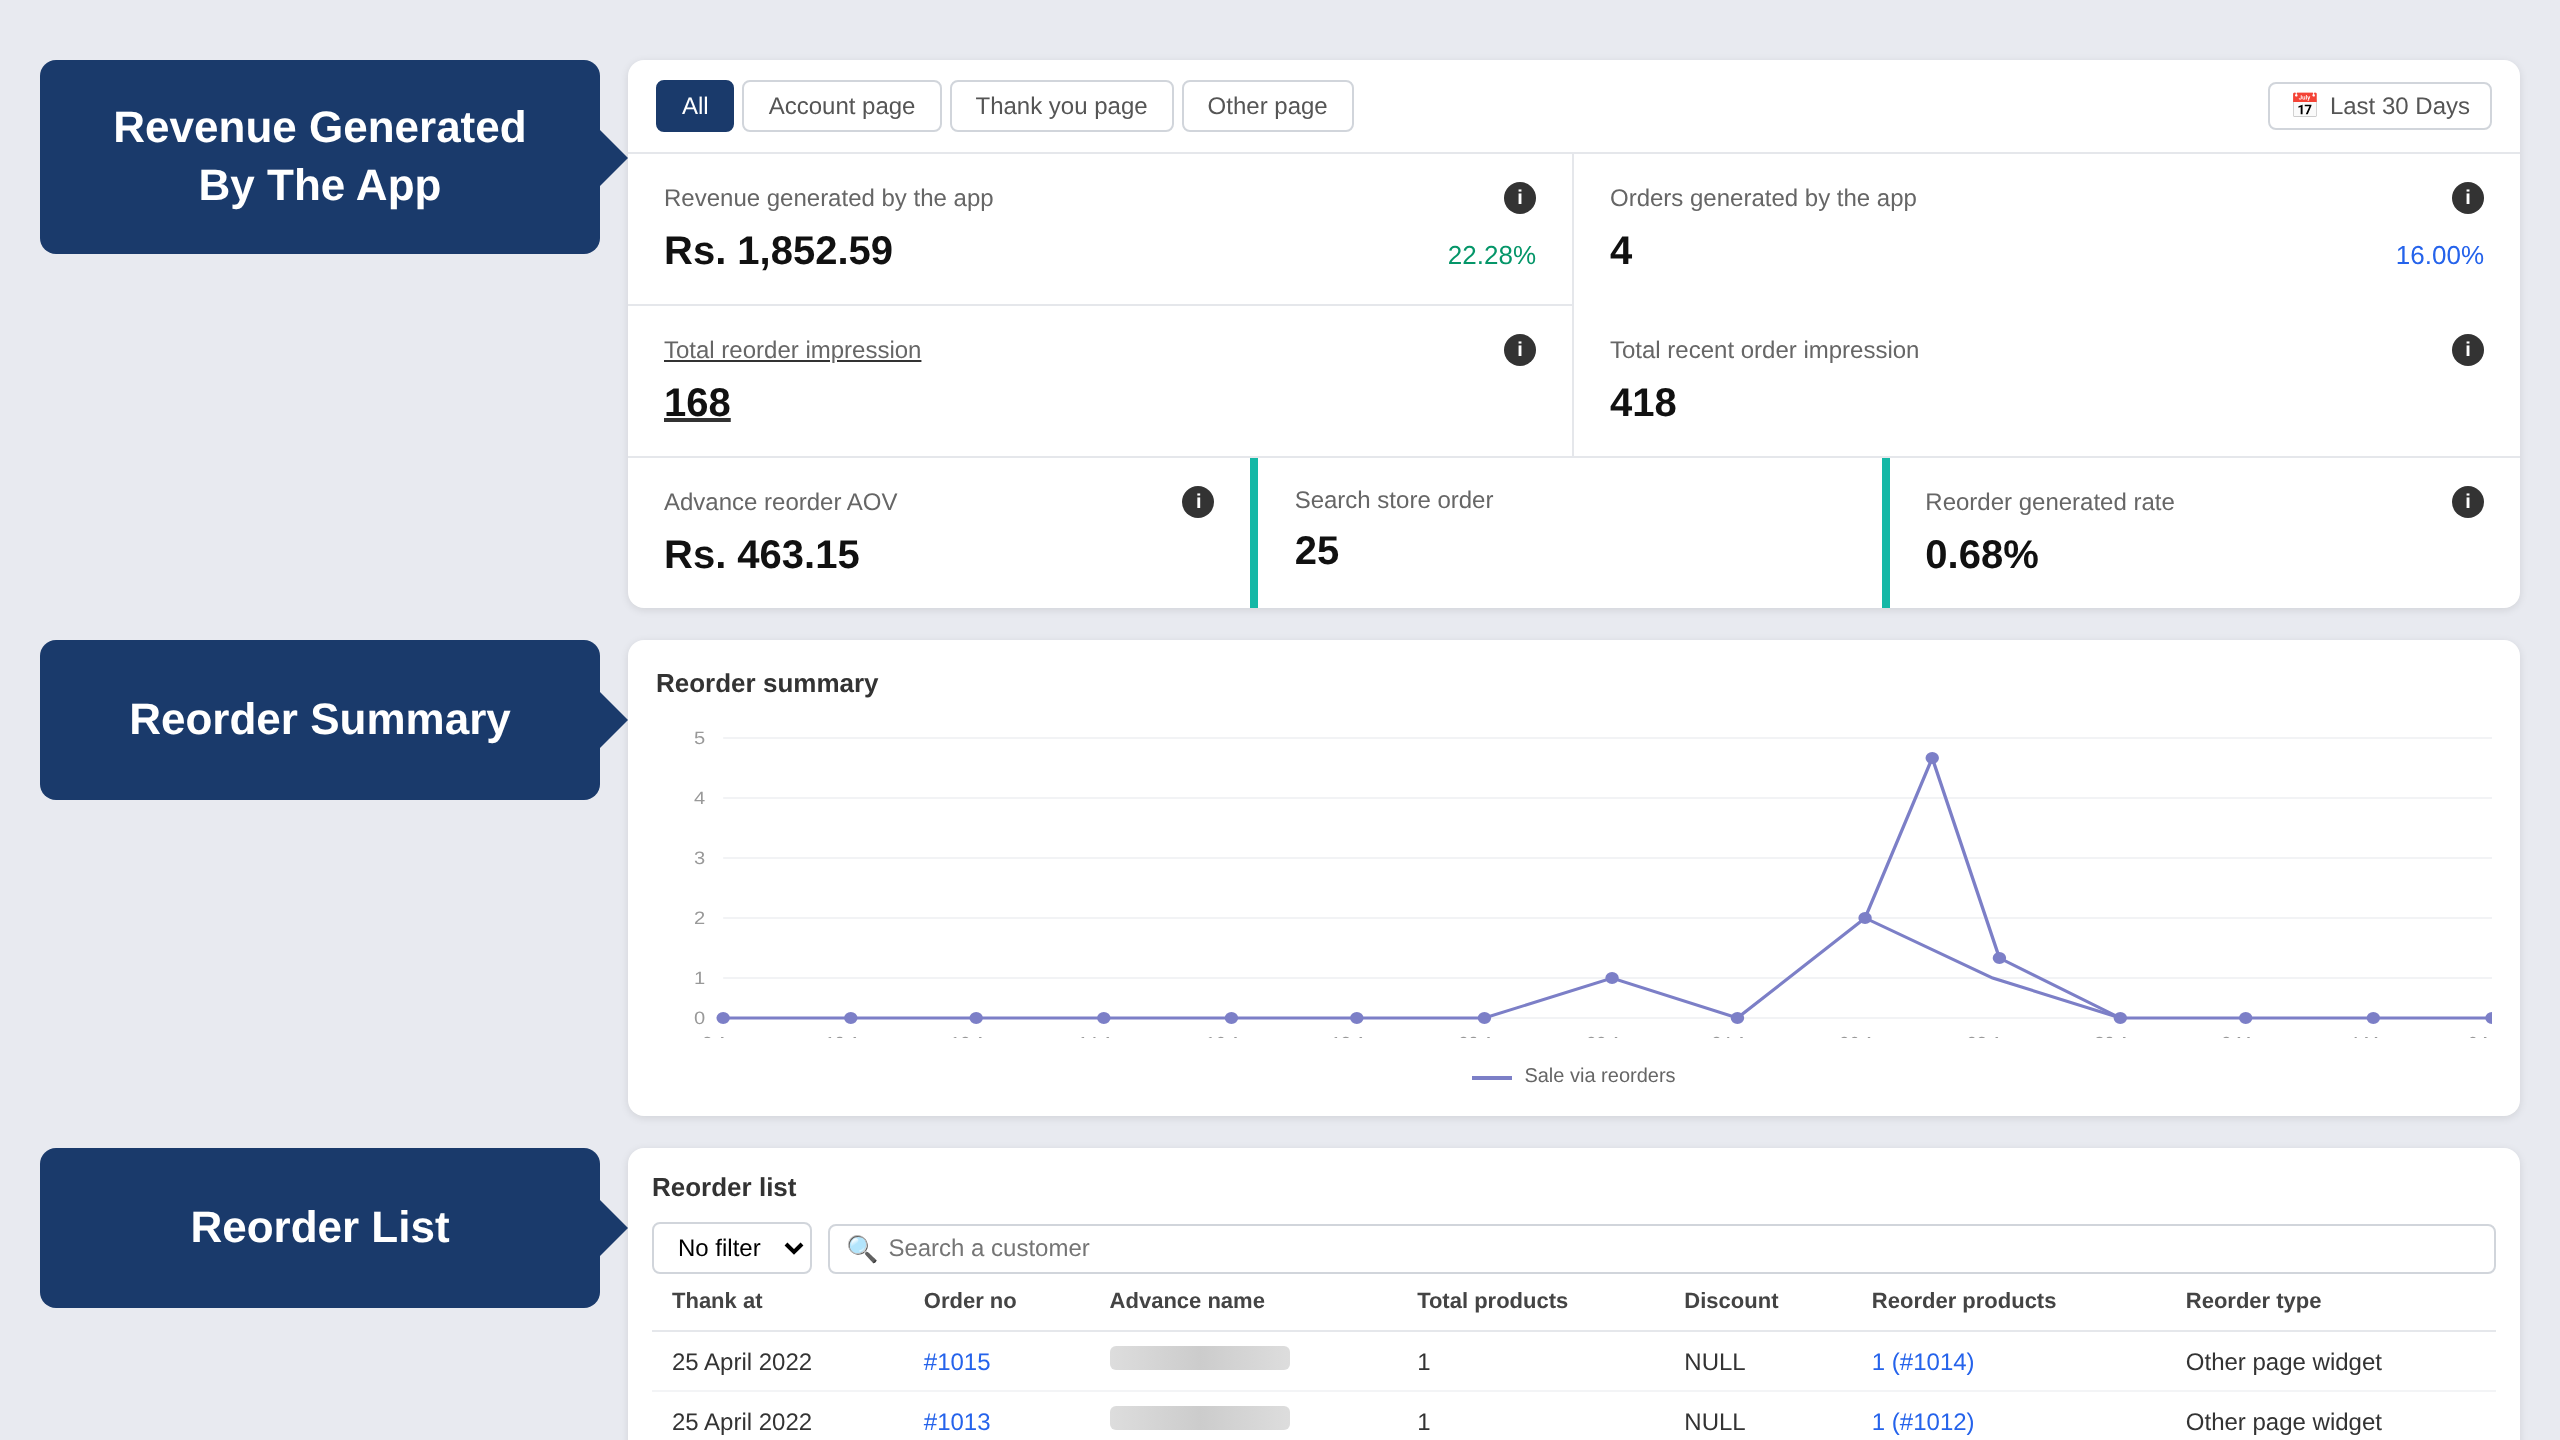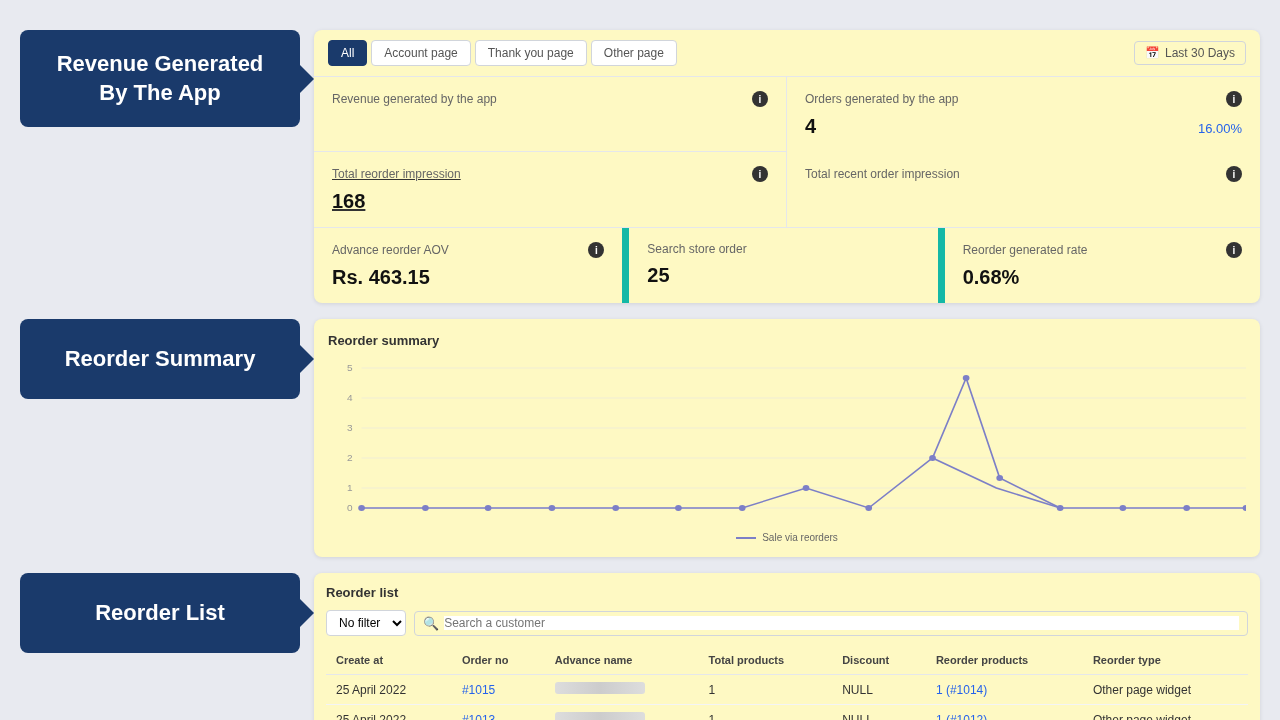--- a/index.html
+++ b/index.html
@@ -53,21 +53,21 @@
       position: absolute;
       right: -14px;
       top: 50%;
       transform: translateY(-50%);
       border-top: 14px solid transparent;
       border-bottom: 14px solid transparent;
       border-left: 14px solid #1a3a6b;
     }
 
     .card {
-      background: #fef9c3;
+      background: #ffffff;
       border-radius: 8px;
       box-shadow: 0 1px 4px rgba(0,0,0,0.1);
       flex: 1;
       margin-left: 0;
     }
 
     
     .revenue-card {
       padding: 0;
     }
@@ -129,21 +129,21 @@
     }
 
     .metric-row-3 {
       display: grid;
       grid-template-columns: 1fr 1fr 1fr;
       border-top: 1px solid #e5e7eb;
     }
 
     .metric-cell-3 {
       padding: 14px 18px;
-      border-right: 7px solid #14b8a6;
+      border-right: 4px solid #14b8a6;
     }
 
     .metric-cell-3:last-child {
       border-right: none;
     }
 
     .metric-header {
       display: flex;
       align-items: center;
       justify-content: space-between;
@@ -231,21 +231,20 @@
 
     
     .list-card {
       padding: 12px;
     }
 
     .list-header {
       display: flex;
       align-items: center;
       gap: 8px;
-      margin-bottom: 10px;
     }
 
     .filter-select {
       border: 1px solid #d1d5db;
       border-radius: 4px;
       padding: 4px 8px;
       font-size: 12px;
       background: #fff;
       cursor: pointer;
     }
@@ -332,20 +331,24 @@
           <span>Last 30 Days</span>
         </div>
       </div>
 
       <div class="metrics-grid">
         <div class="metric-cell">
           <div class="metric-header">
             <span class="metric-label">Revenue generated by the app</span>
             <div class="info-icon">i</div>
           </div>
+          <div class="metric-value-row">
+            <span class="metric-value">Rs. 1,852.59</span>
+            <span class="metric-change-positive">22.28%</span>
+          </div>
         </div>
         <div class="metric-cell">
           <div class="metric-header">
             <span class="metric-label">Orders generated by the app</span>
             <div class="info-icon">i</div>
           </div>
           <div class="metric-value-row">
             <span class="metric-value">4</span>
             <span class="metric-change-blue">16.00%</span>
           </div>
@@ -356,20 +359,23 @@
             <div class="info-icon">i</div>
           </div>
           <div class="metric-value-row">
             <span class="metric-value">168</span>
           </div>
         </div>
         <div class="metric-cell" style="border-bottom:none; border-right:none;">
           <div class="metric-header">
             <span class="metric-label">Total recent order impression</span>
             <div class="info-icon">i</div>
+          </div>
+          <div class="metric-value-row">
+            <span class="metric-value">418</span>
           </div>
         </div>
       </div>
 
       <div class="metric-row-3">
         <div class="metric-cell-3">
           <div class="metric-header">
             <span class="metric-label">Advance reorder AOV</span>
             <div class="info-icon">i</div>
           </div>
@@ -474,21 +480,21 @@
           <option>No filter</option>
         </select>
         <div class="search-box">
           <span>🔍</span>
           <input type="text" placeholder="Search a customer" style="">
         </div>
       </div>
       <table>
         <thead>
           <tr>
-            <th>Create at</th>
+            <th>Thank at</th>
             <th>Order no</th>
             <th>Advance name</th>
             <th>Total products</th>
             <th>Discount</th>
             <th>Reorder products</th>
             <th>Reorder type</th>
           </tr>
         </thead>
         <tbody id="reorder-tbody">
         <tr>

